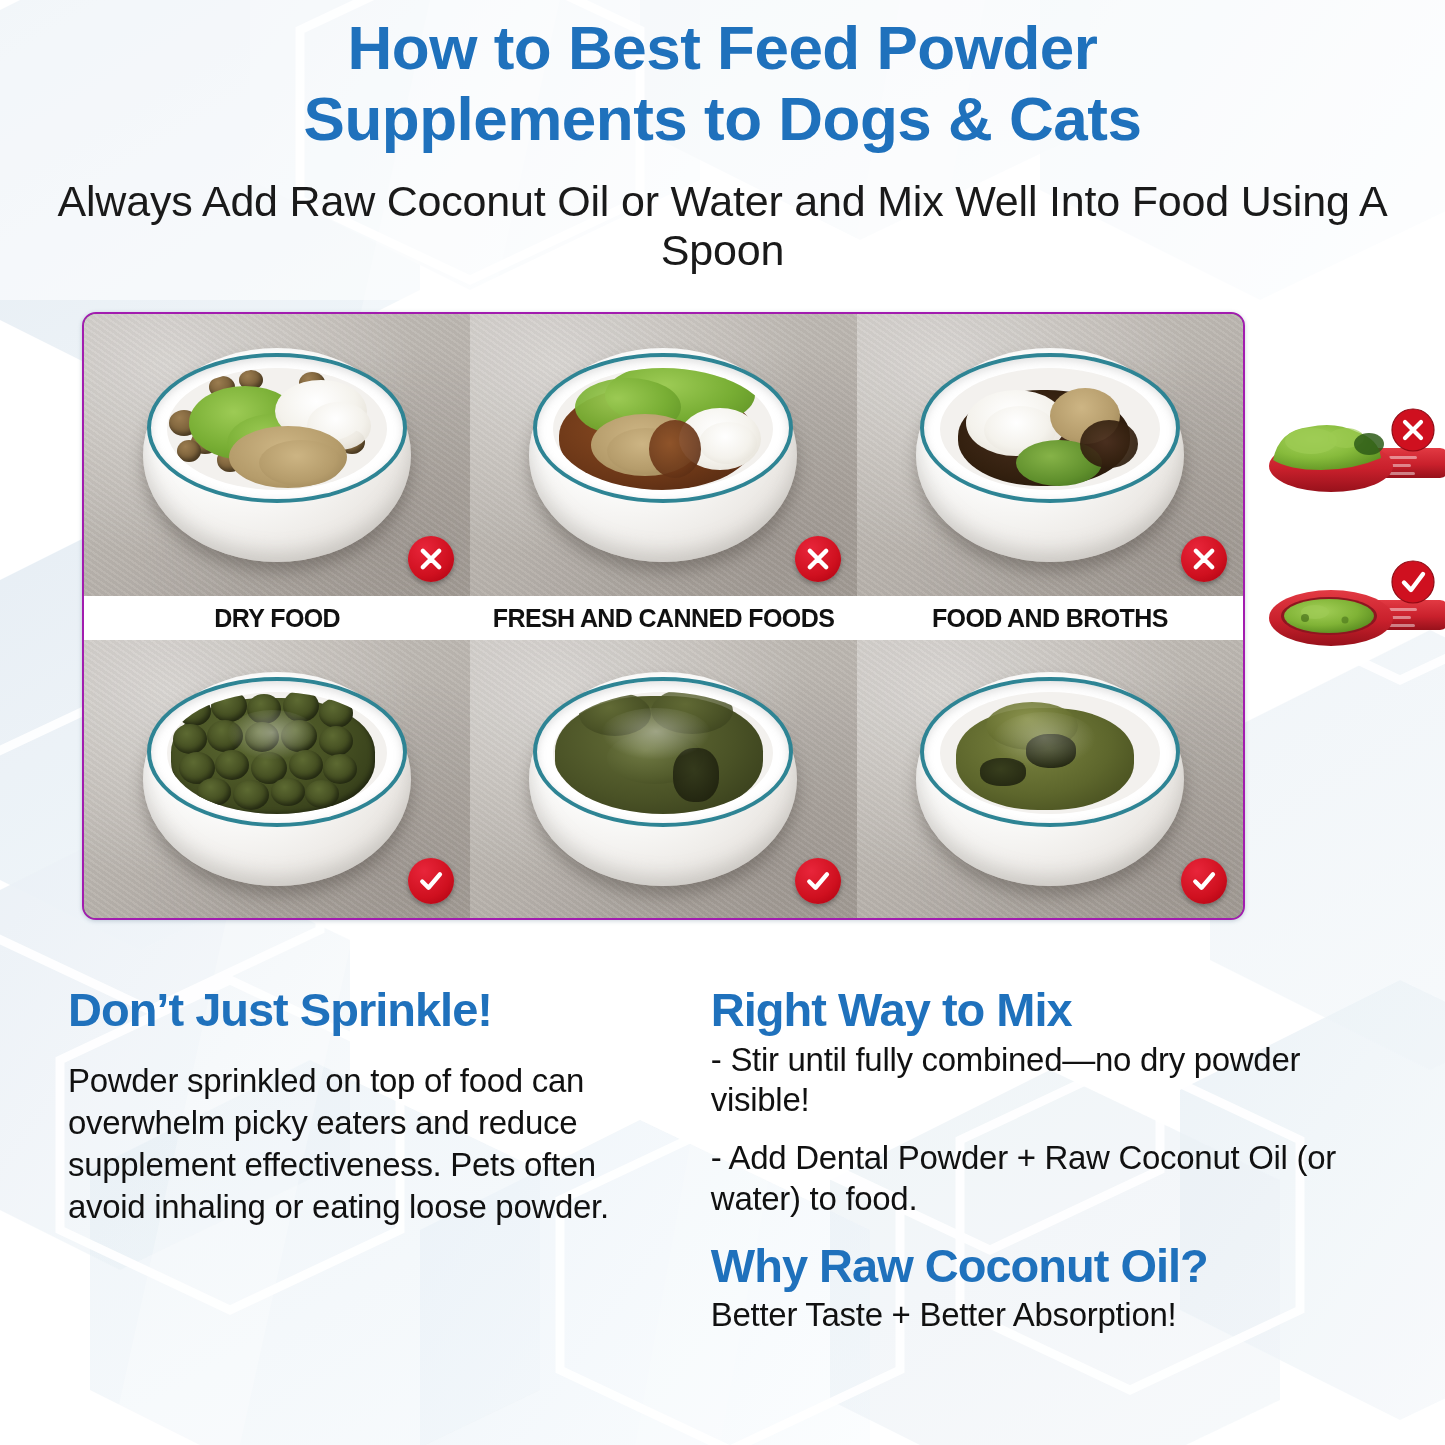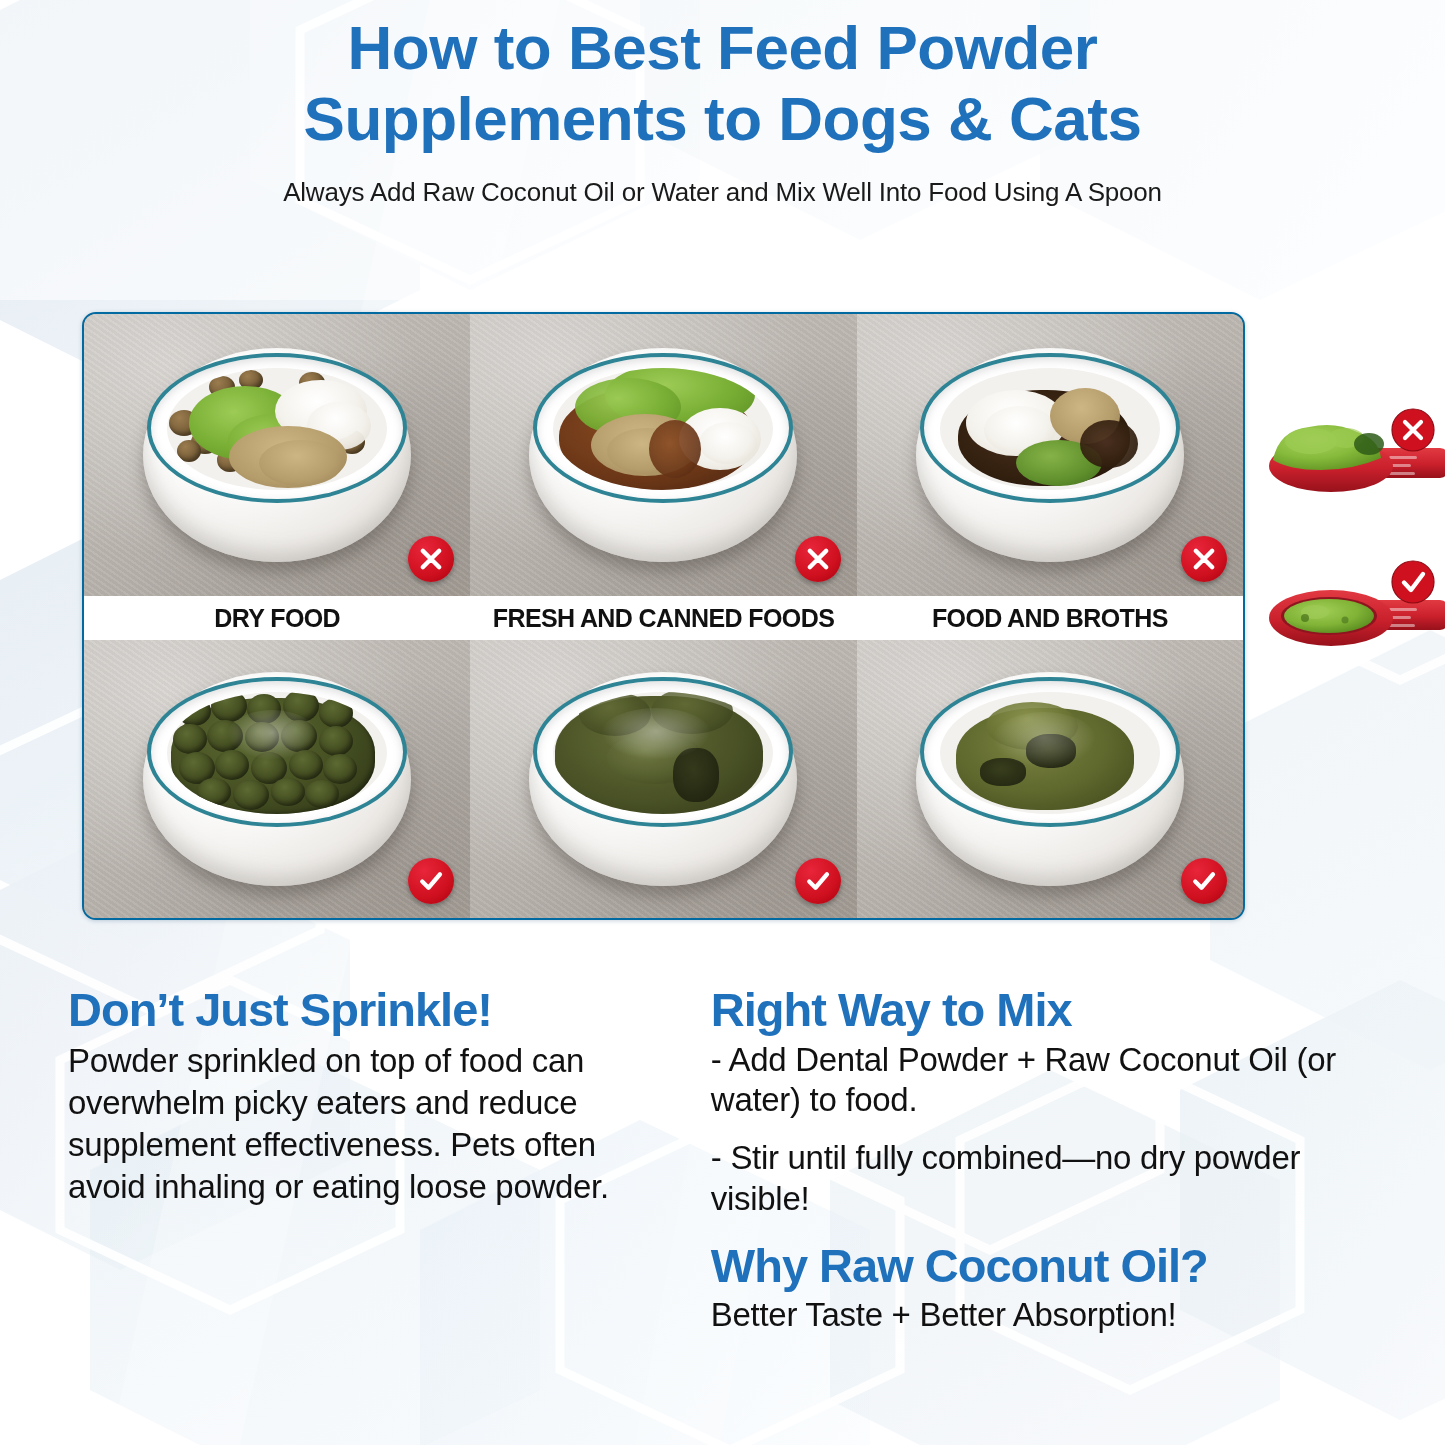--- a/index.html
+++ b/index.html
@@ -33,33 +33,33 @@
   .main-title {
     font-size:62px;
     font-weight:bold;
     color:#1f71bc;
     line-height:1.15;
     letter-spacing:-0.5px;
     padding:0 70px;
   }
   .subtitle {
     margin-top:22px;
-    font-size:26px;
+    font-size:43px;
     font-weight:400;
     color:#1a1a1a;
     letter-spacing:-0.2px;
   }
 
   
   .grid-wrap {
     position:absolute;
     left:82px; top:312px;
     width:1163px; height:608px;
     z-index:2;
-    border:2px solid #0369a1;
+    border:2px solid #a21caf;
     border-radius:14px;
     overflow:hidden;
     background:#14532d;
     box-shadow:0 1px 4px rgba(40,80,110,.25);
   }
   .grid {
     display:grid;
     grid-template-columns:repeat(3, 1fr);
     grid-template-rows:auto auto;
     width:100%; height:100%;
@@ -212,21 +212,21 @@
   .col { }
   .col-left  { width:648px; padding-right:30px; }
   .col-right { width:700px; }
 
   .sec-head {
     font-size:47px;
     font-weight:bold;
     color:#1f71bc;
     line-height:1.08;
     letter-spacing:-1px;
-    margin-bottom:4px;
+    margin-bottom:24px;
   }
   .sec-head.tight { margin-bottom:4px; }
   .body-text {
     font-size:33px;
     color:#111111;
     line-height:1.28;
     letter-spacing:-0.3px;
   }
   .bullet {
     font-size:33px;
@@ -548,21 +548,21 @@
 
   <div class="bottom">
 
     <div class="col col-left">
       <div class="sec-head">Don’t Just Sprinkle!</div>
       <div class="body-text">Powder sprinkled on top of food can overwhelm picky eaters and reduce supplement effectiveness. Pets often avoid inhaling or eating loose powder.</div>
     </div>
 
     <div class="col col-right">
       <div class="sec-head tight">Right Way to Mix</div>
+      <div class="bullet">- Stir until fully combined—no dry powder visible!</div>
       <div class="bullet">- Add Dental Powder + Raw Coconut Oil (or water) to food.</div>
-      <div class="bullet">- Stir until fully combined—no dry powder visible!</div>
       <div class="sec-head why-head">Why Raw Coconut Oil?</div>
       <div class="why-sub">Better Taste + Better Absorption!</div>
     </div>
 
   </div>
 
 </div>
 
 </body></html>

